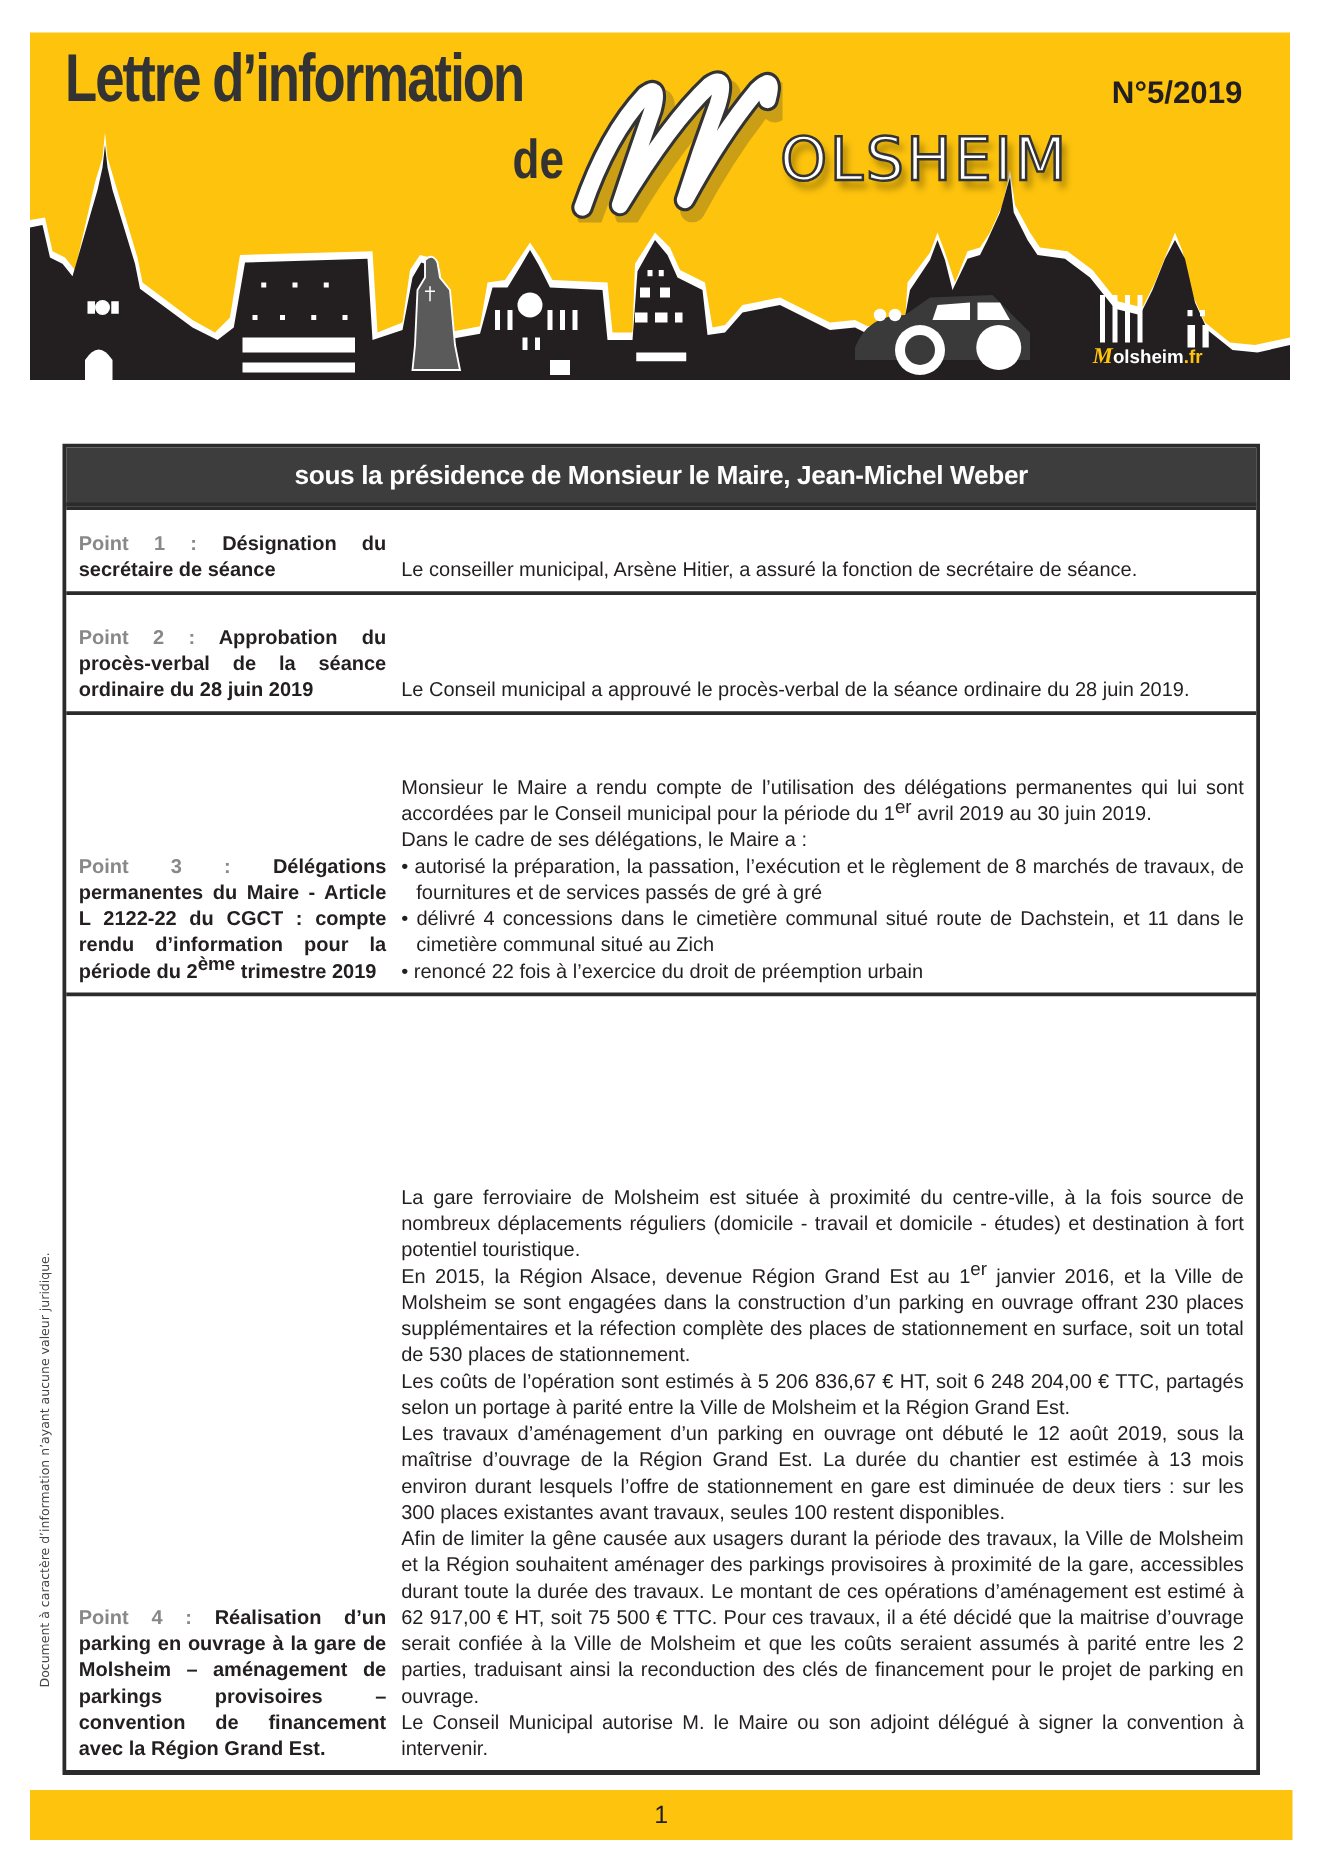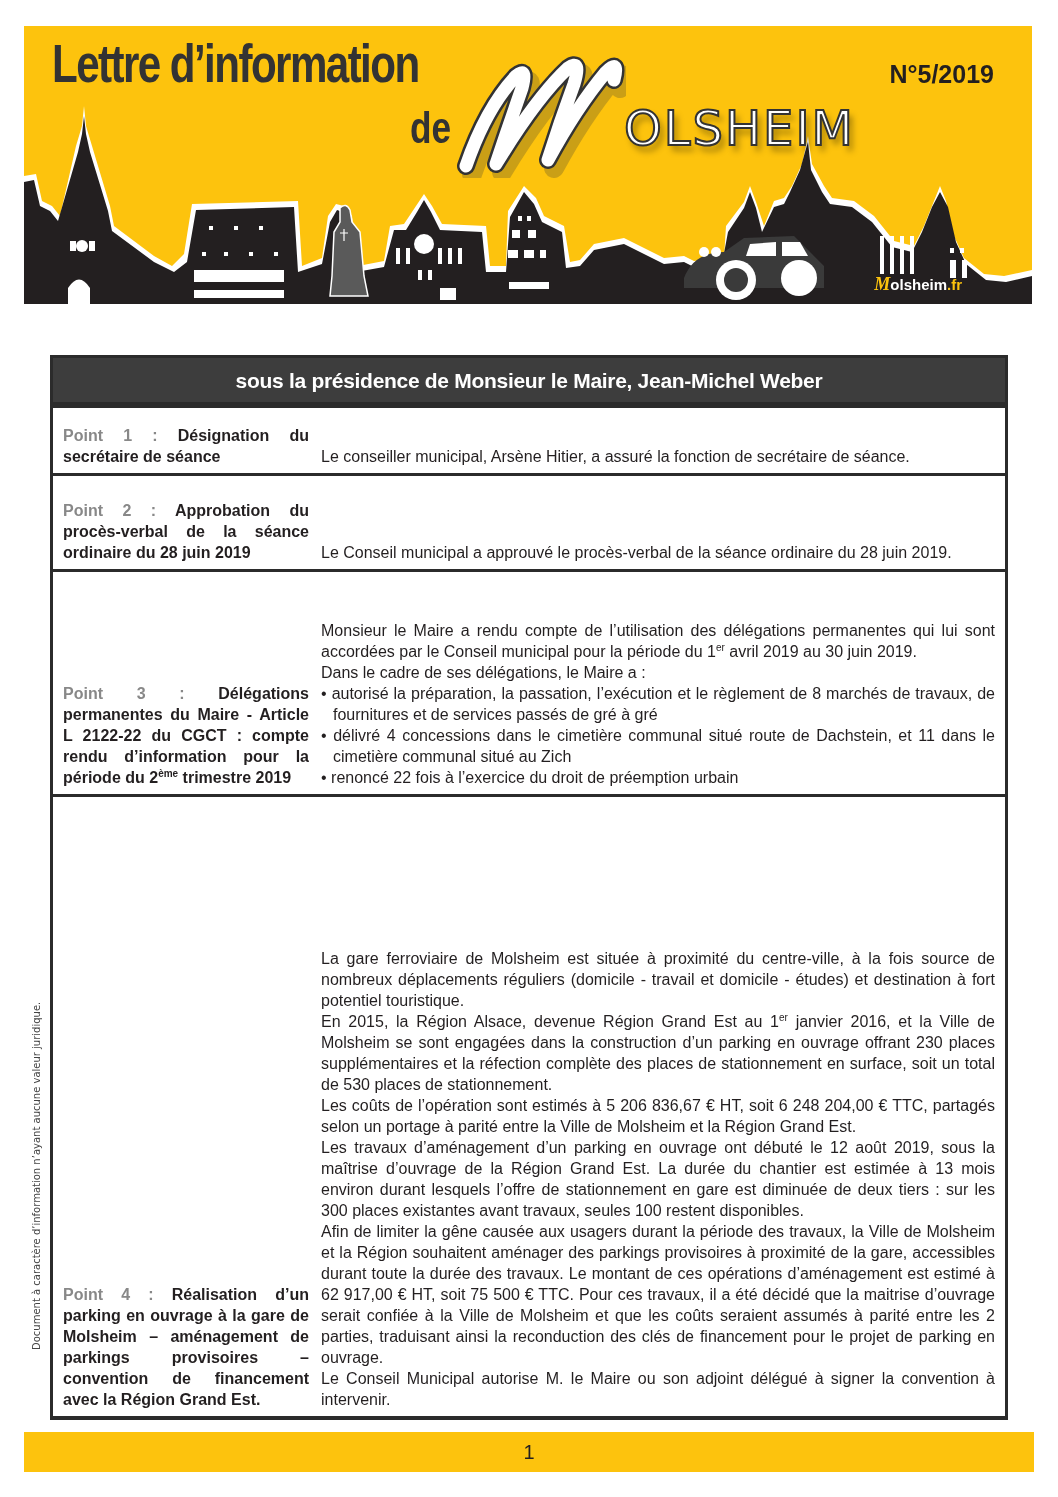--- a/index.html
+++ b/index.html
@@ -25,21 +25,21 @@
   .minutes-header { background: #3d3d3d; color: #ffffff; text-align: center; font-weight: bold; font-size: 21px; line-height: 27px; padding: 9px 10px 8px; font-family: "Liberation Sans", sans-serif; letter-spacing: -0.3px; border-bottom: 3px solid #2b2b2b; }
   .row { display: flex; border-top: 3px solid #2b2b2b; font-size: 16px; line-height: 21px; align-items: flex-end; }
   .row:first-of-type { border-top: none; }
   .cell-left { width: 262px; padding: 6px 6px 6px 10px; box-sizing: border-box; text-align: justify; font-weight: bold; color: #231f20; }
   .cell-left .pt { color: #888888; }
   .cell-right { flex: 1; padding: 6px 10px 6px 6px; box-sizing: border-box; text-align: justify; color: #231f20; }
   .cell-right p { margin: 0; }
   .cell-right ul { margin: 0; padding: 0; list-style: none; }
   .cell-right li { padding-left: 12px; text-indent: -12px; }
   .cell-right li::before { content: "• "; }
-  sup { font-size: 10px; line-height: 0; vertical-align: 6px; margin-top: 41px; }
+  sup { font-size: 15px; line-height: 0; vertical-align: 6px; margin-top: 41px; }
 
   .r1 { height: 65px; }
   .r2 { height: 93px; }
   .r3 { height: 222px; }
   .r4 { height: 619px; }
 
   
   .footer { position: absolute; left: 24px; top: 1432px; width: 1010px; height: 40px; background: #fdc30d; text-align: center; line-height: 40px; font-size: 20px; color: #231f20; }
 </style>
 </head>

